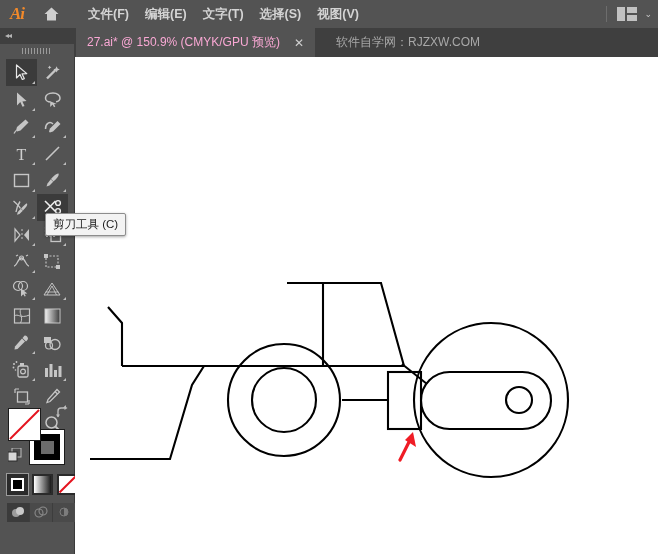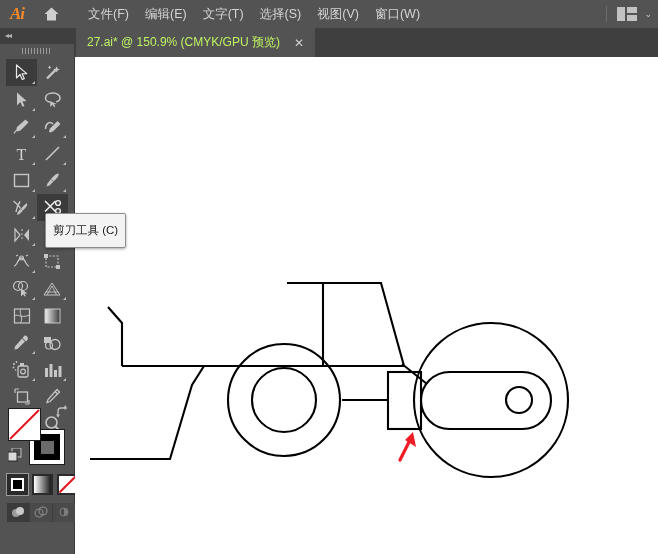--- a/index.html
+++ b/index.html
@@ -19,39 +19,39 @@
   .ai-logo{
     width:34px;height:28px;display:flex;align-items:center;justify-content:center;
     color:#f2892a;font-size:17px;font-weight:bold;font-style:italic;
     font-family:"Liberation Serif",serif;letter-spacing:-1px;
   }
   .home-btn{
     width:34px;height:28px;display:flex;align-items:center;justify-content:center;
   }
   .menu-items{display:flex;align-items:center;margin-left:12px;}
   .menu-item{
-    color:#d4d4d4;font-size:12.5px;padding:4px 8px;white-space:nowrap;
+    color:#d4d4d4;font-size:12.5px;padding:4px 8px;white-space:nowrap;font-weight:bold;
   }
   .menu-right{
     position:absolute;right:6px;top:0;height:28px;display:flex;align-items:center;
   }
   .menu-sep{width:1px;height:16px;background:#6d6d6d;margin-right:10px;}
   .arrange-icon{display:flex;align-items:center;}
   .chev{color:#c9c9c9;font-size:9px;margin-left:7px;}
 
   
   .tabbar{
     position:absolute;left:0;top:28px;width:658px;height:29px;
     background:#3f3f3f;
   }
   .doc-tab{
     position:absolute;left:76px;top:0;height:29px;
     background:#535353;display:flex;align-items:center;padding:0 0 0 11px;
   }
-  .doc-tab-title{color:#bef264;font-size:12px;white-space:nowrap;}
+  .doc-tab-title{color:#f9a8d4;font-size:12px;white-space:nowrap;}
   .tab-close{
     color:#cfcfcf;font-size:12px;margin:0 11px 0 14px;line-height:1;
   }
   .watermark{
     position:absolute;left:336px;top:0;height:29px;display:flex;align-items:center;
     color:#a8a8a8;font-size:12px;white-space:nowrap;
   }
   .panel-collapse{
     position:absolute;left:0;top:0;width:74px;height:16px;
     background:#3f3f3f;
@@ -81,21 +81,21 @@
   .tool-cell .tri{
     position:absolute;right:2px;bottom:2px;width:0;height:0;
     border-left:3px solid transparent;border-bottom:3px solid #bdbdbd;
   }
   .tool-svg{display:block;}
 
   
   .tooltip{
     position:absolute;left:45px;top:213px;
     background:#f3f3f3;border:1px solid #8d8d8d;border-radius:2px;
-    padding:9px 7px;color:#1a1a1a;font-size:11.5px;white-space:nowrap;
+    padding:3px 7px;color:#1a1a1a;font-size:11.5px;white-space:nowrap;
     box-shadow:0 1px 3px rgba(0,0,0,.35);z-index:40;
   }
 
   
   .fs-wrap{position:absolute;left:8px;top:351px;width:62px;height:58px;}
   .fill-box{
     position:absolute;left:0;top:0;width:33px;height:33px;
     background:#fff;border:1px solid #1c1c1c;box-sizing:border-box;
   }
   .fill-slash{
@@ -153,21 +153,20 @@
       <svg width="17" height="16" viewBox="0 0 17 16">
           <path d="M8.5 1.5 L15.5 8 L13 8 L13 14.5 L4 14.5 L4 8 L1.5 8 Z" fill="#cfcfcf"></path>
         </svg>
     </div>
     <div class="menu-items">
       <div class="menu-item">文件(F)</div>
       <div class="menu-item">编辑(E)</div>
       <div class="menu-item">文字(T)</div>
       <div class="menu-item">选择(S)</div>
       <div class="menu-item">视图(V)</div>
-      <div class="menu-item">窗口(W)</div>
     </div>
     <div class="menu-right">
       <div class="menu-sep"></div>
       <div class="arrange-icon">
         <svg width="20" height="14" viewBox="0 0 20 14">
           <rect x="0" y="0" width="8" height="14" fill="#c2c2c2"></rect>
           <rect x="10" y="0" width="10" height="6" fill="#c2c2c2"></rect>
           <rect x="10" y="8" width="10" height="6" fill="#c2c2c2"></rect>
         </svg>
       </div>
@@ -179,20 +178,21 @@
     <div class="panel-collapse">
       <div class="collapse-arrows">◂◂</div>
     </div>
     <div class="tool-grip">
       <div class="grip-dots"></div>
     </div>
     <div class="doc-tab">
       <span class="doc-tab-title">27.ai* @ 150.9% (CMYK/GPU 预览)</span>
       <span class="tab-close">✕</span>
     </div>
+    <div class="watermark">软件自学网：RJZXW.COM</div>
   </div>
 
   <div class="toolbar">
     <div class="tool-grid">
 
       <div class="tool-cell active" style="left:6px;top:2px;">
         <svg class="tool-svg" width="16" height="17" viewBox="0 0 16 17">
             <path d="M2.5 1 L2.5 14 L6 10.5 L8.3 15.5 L10.3 14.6 L8.1 9.9 L12.8 9.6 Z" fill="none" stroke="#e8e8e8" stroke-width="1.2" stroke-linejoin="round"></path>
           </svg>
         <i class="tri"></i>

